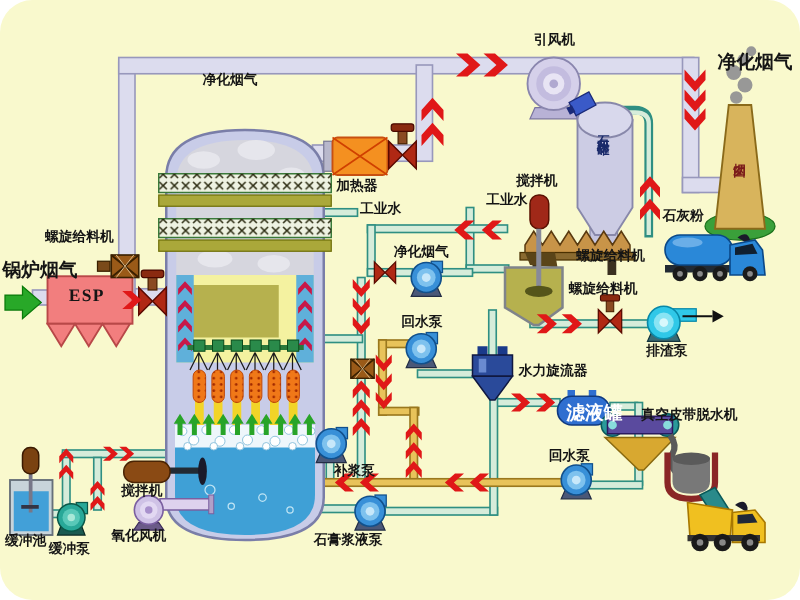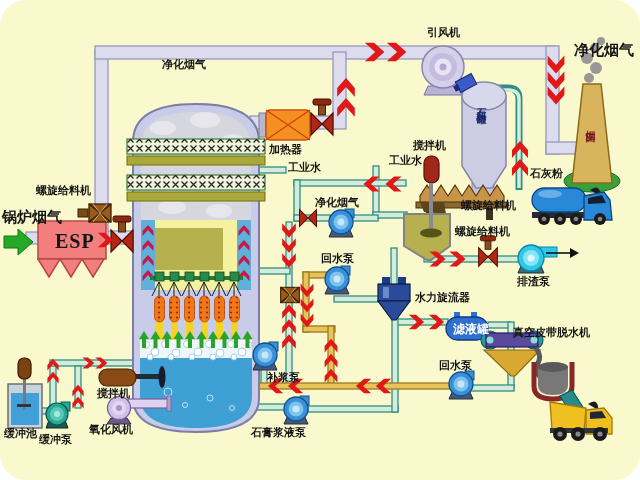--- a/index.html
+++ b/index.html
@@ -2,25 +2,25 @@
 <html><head>
 <meta charset="utf-8">
 <style>
   html,body{margin:0;padding:0;background:#fff;}
   #stage{position:relative;width:640px;height:480px;background:#fff;overflow:hidden;
          font-family:"DejaVu Sans",sans-serif;}
   #slide{position:absolute;inset:0;background:#f9f9cd;border-radius:26px;}
   svg{position:absolute;left:0;top:0;}
   .lb{position:absolute;font-weight:bold;font-size:11px;color:#151515;white-space:nowrap;line-height:1.1;font-family:Liberation Serif, serif;}
   .lb.big{font-size:15px;}
-  .lb.white{color:#fff;font-size:12px;}
+  .lb.white{color:#fff;font-size:15px;}
   .lb.vert{writing-mode:vertical-rl;text-orientation:upright;letter-spacing:2px;font-size:10px;}
   .lb.navy{color:#1a2a6a;}
   .lb.darkred{color:#7a1a1a;}
-  .lb.esp{font-size:20px;letter-spacing:1px;}
+  .lb.esp{font-size:14px;letter-spacing:1px;}
 </style>
 </head>
 <body>
 
 <div id="stage">
   <div id="slide"></div>
 
   <svg width="640" height="480" viewBox="0 0 640 480">
     <defs>
       <polygon id="chev" points="-8,-8 0,-8 9,0 0,8 -8,8 1,0"></polygon>

